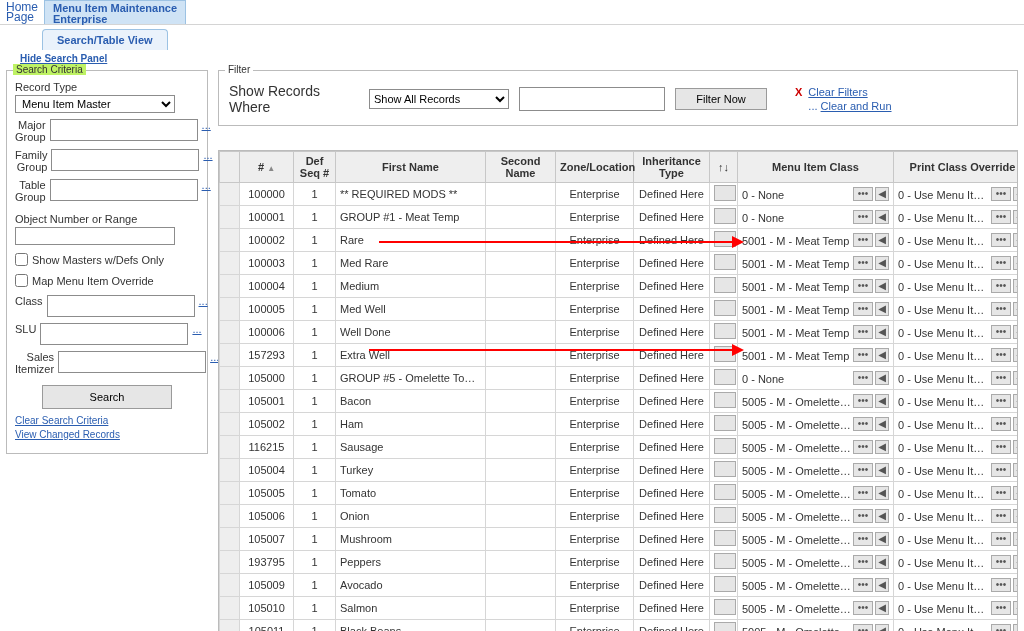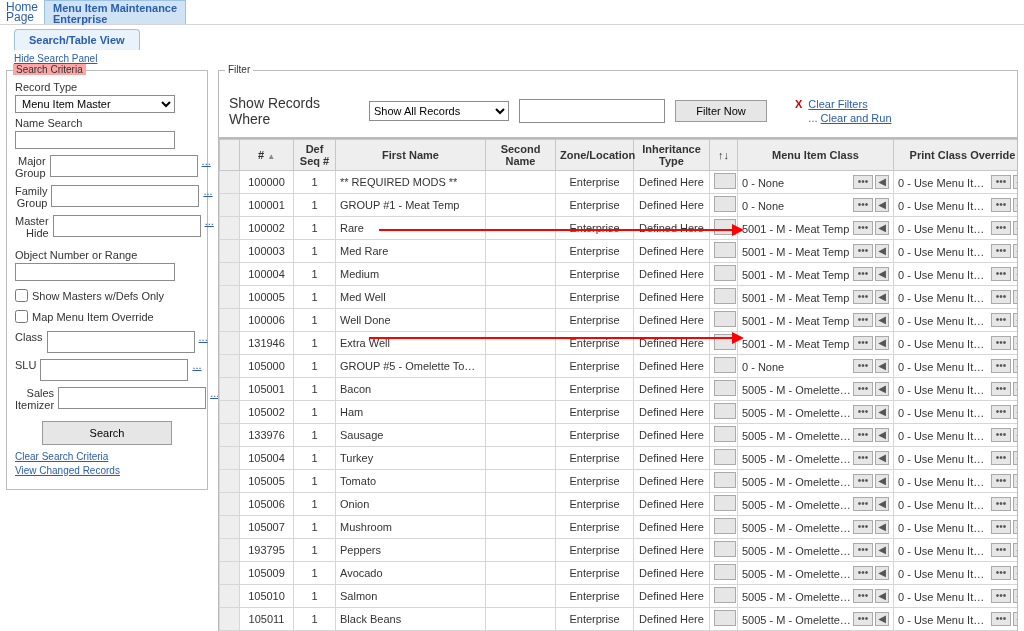--- a/index.html
+++ b/index.html
@@ -3,43 +3,43 @@
 <meta charset="utf-8">
 <style>
   html,body{margin:0;padding:0;font-family:Arial,Helvetica,sans-serif;font-size:11px;color:#333;background:#fff;width:1024px;}
   a{color:#2a5db0;text-decoration:underline;cursor:pointer;}
   
   .topbar{display:flex;align-items:stretch;height:24px;border-bottom:1px solid #d4d4d4;}
   .topbar .home{padding:2px 6px;font-size:12px;line-height:10px;color:#2a5db0;}
   .topbar .title{background:#cfe3f5;border:1px solid #9cc2e3;border-bottom:none;padding:2px 8px;font-size:11px;font-weight:bold;color:#2a5db0;line-height:11px;}
   
   .viewtabs{padding:4px 0 0 14px;}
-  .viewtab{display:inline-block;background:#eaf2fb;border:1px solid #9cc2e3;border-bottom:none;border-top-left-radius:4px;border-top-right-radius:4px;padding:4px 14px;font-weight:bold;color:#2a5db0;font-size:11px;}
-  .hidepanel{padding:2px 0 6px 14px;}
+  .viewtab{display:inline-block;background:#eaf2fb;border:1px solid #9cc2e3;border-bottom:none;border-top-left-radius:4px;border-top-right-radius:4px;padding:4px 14px;font-weight:bold;color:#2a5db0;font-size:11px;margin-left:28px;}
+  .hidepanel{padding:2px 0 6px 20px;font-weight:bold;}
   .hidepanel a{font-size:10px;}
   
   .mainrow{display:flex;align-items:flex-start;padding:0 6px;}
   
   .searchpanel{width:184px;border:1px solid #bbb;padding:6px 8px 10px 8px;position:relative;}
-  .searchpanel .legend{position:absolute;top:-7px;left:6px;background:#fca5a5;padding:0 3px;font-size:10px;color:#333;text-align:center;}
+  .searchpanel .legend{position:absolute;top:-7px;left:6px;background:#bef264;padding:0 3px;font-size:10px;color:#333;text-align:center;}
   .sp-row{margin:4px 0;}
   .sp-label{font-size:11px;color:#333;margin-bottom:2px;display:block;}
   .sp-input, .sp-select{width:160px;height:18px;border:1px solid #8c8c8c;font-size:11px;box-sizing:border-box;padding:1px 2px;background:#fff;}
   .sp-inline{display:flex;align-items:flex-start;gap:4px;margin:6px 0;}
   .sp-inline .lbl{width:76px;text-align:right;font-size:11px;}
   .sp-inline .smallin{flex:1;height:18px;border:1px solid #8c8c8c;background:#fff;font-size:11px;}
   .sp-inline .dots{color:#2a5db0;font-size:11px;width:12px;text-align:center;}
   .sp-check{display:flex;align-items:center;gap:4px;margin:8px 0;font-size:11px;}
   .sp-check input{margin:0;}
   .searchbtn{display:block;width:130px;margin:10px auto 4px auto;height:24px;background:#e6e6e6;border:1px solid #9a9a9a;font-size:11px;}
   .sp-links{text-align:left;margin-top:6px;}
   .sp-links a{display:block;font-size:10px;margin:3px 0;}
   
   .rightarea{flex:1;margin-left:10px;min-width:0;}
-  .filterbox{border:1px solid #bbb;padding:24px 10px 10px 10px;position:relative;margin-bottom:0;}
+  .filterbox{border:1px solid #bbb;padding:12px 10px 10px 10px;position:relative;margin-bottom:24px;}
   .filterbox .legend{position:absolute;top:-7px;left:6px;background:#fff;padding:0 3px;font-size:10px;}
   .filterrow{display:flex;align-items:center;gap:10px;}
   .filterrow .lbl{font-size:14px;width:130px;}
   .filterrow select, .filterrow input[type=text]{height:20px;border:1px solid #8c8c8c;font-size:11px;background:#fff;}
   .filterrow .sel1{width:140px;}
   .filterrow .sel2{width:150px;color:#888;}
   .filterrow .txt{width:140px;}
   .filterbtn{height:22px;width:92px;background:#e6e6e6;border:1px solid #9a9a9a;font-size:11px;}
   .filterlinks{margin-left:18px;font-size:11px;}
   .filterlinks .x{color:#c00;font-weight:bold;margin-right:6px;text-decoration:none;}
@@ -86,38 +86,34 @@
   <div class="searchpanel">
     <span class="legend">Search Criteria</span>
 
     <div class="sp-row">
       <span class="sp-label">Record Type</span>
       <select class="sp-select">
         <option>Menu Item Master</option>
       </select>
     </div>
 
-    <div class="sp-row">
-      <span class="sp-label">Name Search</span>
-      <input class="sp-input" type="text" value="" style="">
-    </div>
 
 
     <div class="sp-inline">
       <span class="lbl">Major Group</span>
       <input class="smallin" type="text" style="">
       <a class="dots">...</a>
     </div>
     <div class="sp-inline">
       <span class="lbl">Family Group</span>
       <input class="smallin" type="text" style="">
       <a class="dots">...</a>
     </div>
     <div class="sp-inline">
-      <span class="lbl">Master Hide</span>
+      <span class="lbl">Table Group</span>
       <input class="smallin" type="text" style="">
       <a class="dots">...</a>
     </div>
 
     <div class="sp-row" style="margin-top:10px;">
       <span class="sp-label">Object Number or Range</span>
       <input class="sp-input" type="text" value="" style="">
     </div>
 
     <label class="sp-check">
@@ -360,21 +356,21 @@
               <td>
                 <div class="micell">
                   <span class="mval">0 - Use Menu Item Class Set</span>
                   <span class="cellbtn dotsbtn">•••</span>
                   <span class="cellbtn arrowbtn">◀</span>
                 </div>
               </td>
             </tr>
             <tr>
               <td class="rowhdr"></td>
-              <td class="c">131946</td>
+              <td class="c">157293</td>
               <td class="c">1</td>
               <td>Extra Well</td>
               <td></td>
               <td class="c">Enterprise</td>
               <td class="c">Defined Here</td>
               <td class="c"><span class="sortbtn"></span></td>
               <td>
                 <div class="micell">
                   <span class="mval">5001 - M - Meat Temp</span>
                   <span class="cellbtn dotsbtn">•••</span>
@@ -456,21 +452,21 @@
               <td>
                 <div class="micell">
                   <span class="mval">0 - Use Menu Item Class Set</span>
                   <span class="cellbtn dotsbtn">•••</span>
                   <span class="cellbtn arrowbtn">◀</span>
                 </div>
               </td>
             </tr>
             <tr>
               <td class="rowhdr"></td>
-              <td class="c">133976</td>
+              <td class="c">116215</td>
               <td class="c">1</td>
               <td>Sausage</td>
               <td></td>
               <td class="c">Enterprise</td>
               <td class="c">Defined Here</td>
               <td class="c"><span class="sortbtn"></span></td>
               <td>
                 <div class="micell">
                   <span class="mval">5005 - M - Omelette Toppings</span>
                   <span class="cellbtn dotsbtn">•••</span>

